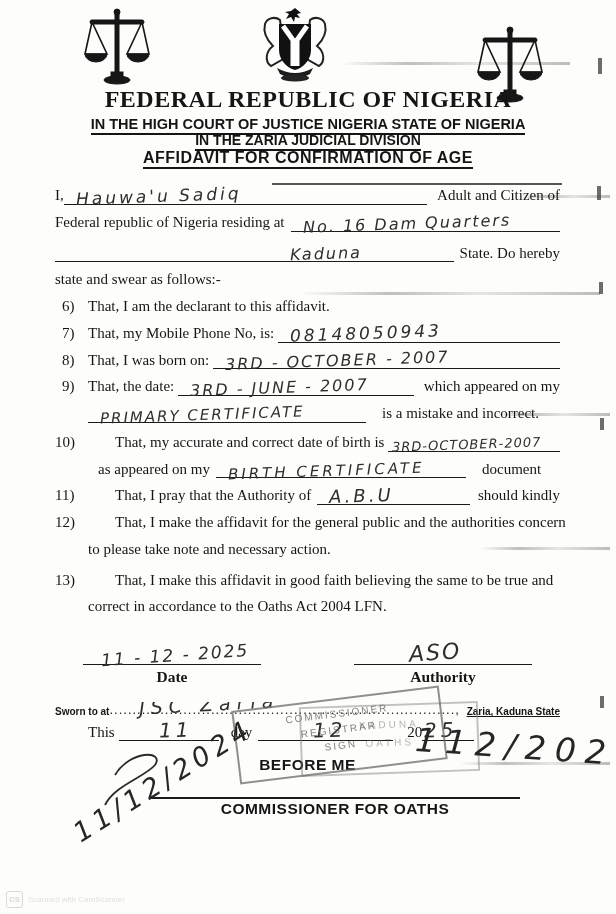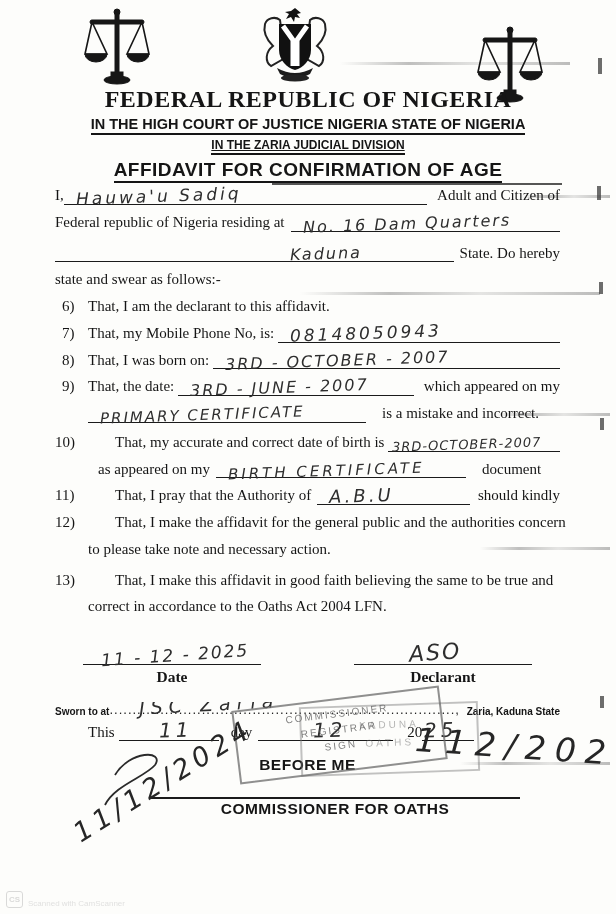--- a/index.html
+++ b/index.html
@@ -4,22 +4,22 @@
 <style>
   html,body{margin:0;padding:0;background:#e9e9e7;}
   .page{position:relative;width:616px;height:914px;margin:0 auto;background:#fdfdfb;
         font-family:"Liberation Serif",serif;color:#151515;overflow:hidden;}
   
   .hdr-icon{position:absolute;}
   .hdr-text{position:absolute;top:86px;left:0;right:0;text-align:center;}
   .country{font-family:"Liberation Serif",serif;font-weight:bold;font-size:24px;letter-spacing:.5px;}
   .sub1{font-family:"Liberation Sans",sans-serif;font-weight:bold;font-size:14.5px;margin-top:3px;}
   .sub1 span, .sub2 span{border-bottom:2px solid #151515;padding-bottom:1px;}
-  .sub2{font-family:"Liberation Sans",sans-serif;font-weight:bold;font-size:12px;margin-top:6px;text-decoration:underline;}
-  .doctitle{font-family:"Liberation Sans",sans-serif;font-weight:bold;font-size:19px;margin-top:7px;}
+  .sub2{font-family:"Liberation Sans",sans-serif;font-weight:bold;font-size:14px;margin-top:0;}
+  .doctitle{font-family:"Liberation Sans",sans-serif;font-weight:bold;font-size:16px;margin-top:1px;}
   .doctitle span{border-bottom:2.5px solid #151515;padding-bottom:1px;letter-spacing:.5px;}
   
   .body{position:absolute;top:186px;left:55px;right:56px;font-size:15px;line-height:1.25;}
   .line{display:flex;align-items:flex-end;margin-bottom:8px;}
   .line .t{white-space:nowrap;}
   .blank{flex:1 1 auto;border-bottom:1.6px solid #1b1b1b;position:relative;height:1.1em;min-width:30px;}
   .blank.fix{flex:0 0 auto;}
   .hw{font-family:"DejaVu Sans",sans-serif;font-style:italic;color:#2e2e2e;white-space:nowrap;}
   .blank .hw{position:absolute;left:12px;bottom:-3px;font-size:14px;transform:rotate(-2deg);letter-spacing:1px;}
   .num{flex:0 0 26px;}
@@ -60,21 +60,21 @@
   
   .scrawl{position:absolute;font-family:"DejaVu Sans",sans-serif;font-style:italic;color:#262626;}
   .scrawl.left{left:60px;top:765px;font-size:27px;transform:rotate(-32deg);letter-spacing:5px;font-weight:300;}
   .scrawl.right{left:415px;top:728px;font-size:33px;transform:rotate(4deg);letter-spacing:9px;font-weight:300;}
   
   .art{position:absolute;pointer-events:none;}
   .streak{background:linear-gradient(90deg,rgba(90,90,90,0) 0%,rgba(90,90,90,.38) 30%,rgba(90,90,90,.15) 60%,rgba(90,90,90,.4) 100%);height:3px;}
   .mark{background:#3c3c3c;opacity:.75;}
   .topline{position:absolute;top:183px;left:272px;width:290px;height:2px;background:#2c2c2c;opacity:.8;}
   
-  .wm{position:absolute;left:6px;bottom:6px;display:flex;align-items:flex-end;gap:5px;opacity:.55;}
+  .wm{position:absolute;left:6px;bottom:6px;display:flex;align-items:center;gap:5px;opacity:.55;}
   .wm .cs{width:15px;height:15px;border-radius:3px;border:1.5px solid #bdbdbd;color:#bdbdbd;
           font-family:"Liberation Sans",sans-serif;font-size:8px;font-weight:bold;
           display:flex;align-items:center;justify-content:center;}
   .wm .wtxt{font-family:"Liberation Sans",sans-serif;font-size:8px;color:#c9c9c9;}
 </style>
 </head>
 <body>
 
 <div class="page">
 
@@ -248,31 +248,31 @@
       <div class="sigcol">
         <div class="rule">
           <span class="hw">11 - 12 - 2025</span>
         </div>
         <div class="lbl">Date</div>
       </div>
       <div class="sigcol">
         <div class="rule">
           <span class="hw declhw">ASO</span>
         </div>
-        <div class="lbl">Declarant</div>
+        <div class="lbl">Authority</div>
       </div>
     </div>
 
     <div class="sworn">
       <span class="b">Sworn to at</span>
       <span class="dots">
         <span>...........................................................................,</span>
         <span class="hw">JSC  Zaria</span>
       </span>
-      <span class="b" style="padding-left:3px;">Zaria, Kaduna State</span>
+      <span class="b" style="padding-left:3px;text-decoration:underline;">Zaria, Kaduna State</span>
     </div>
 
     <div class="thisday">
       <span class="t">This</span>
       <span class="blank fix" style="width:100px;margin-left:4px;">
         <span class="hw hwbig" style="left:40px;">11</span>
       </span>
       <span class="t" style="padding-left:12px;">day</span>
       <span class="blank fix" style="width:135px;margin-left:6px;">
         <span class="hw hwbig" style="left:55px;">12</span>

